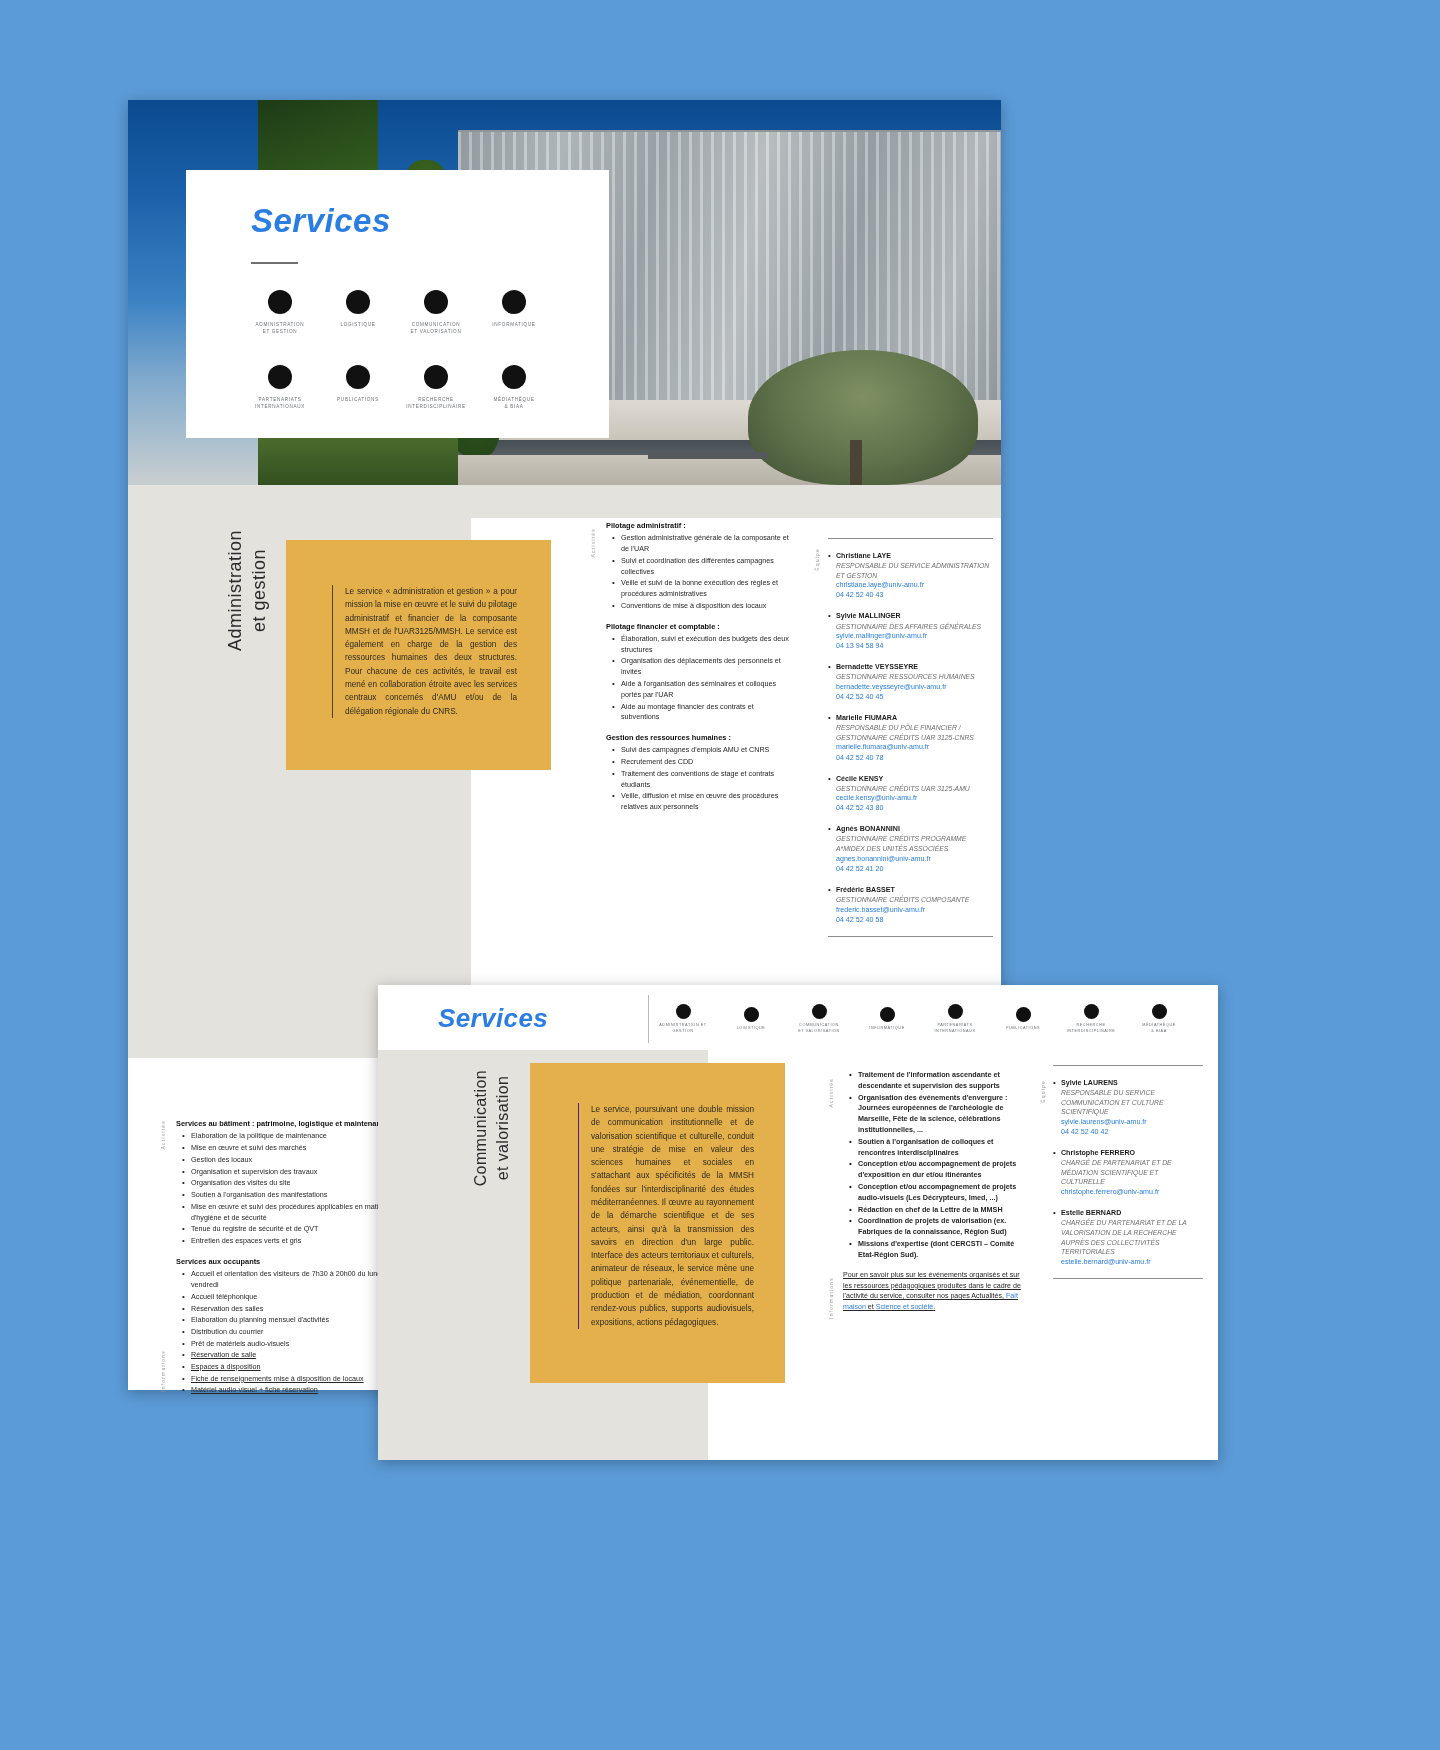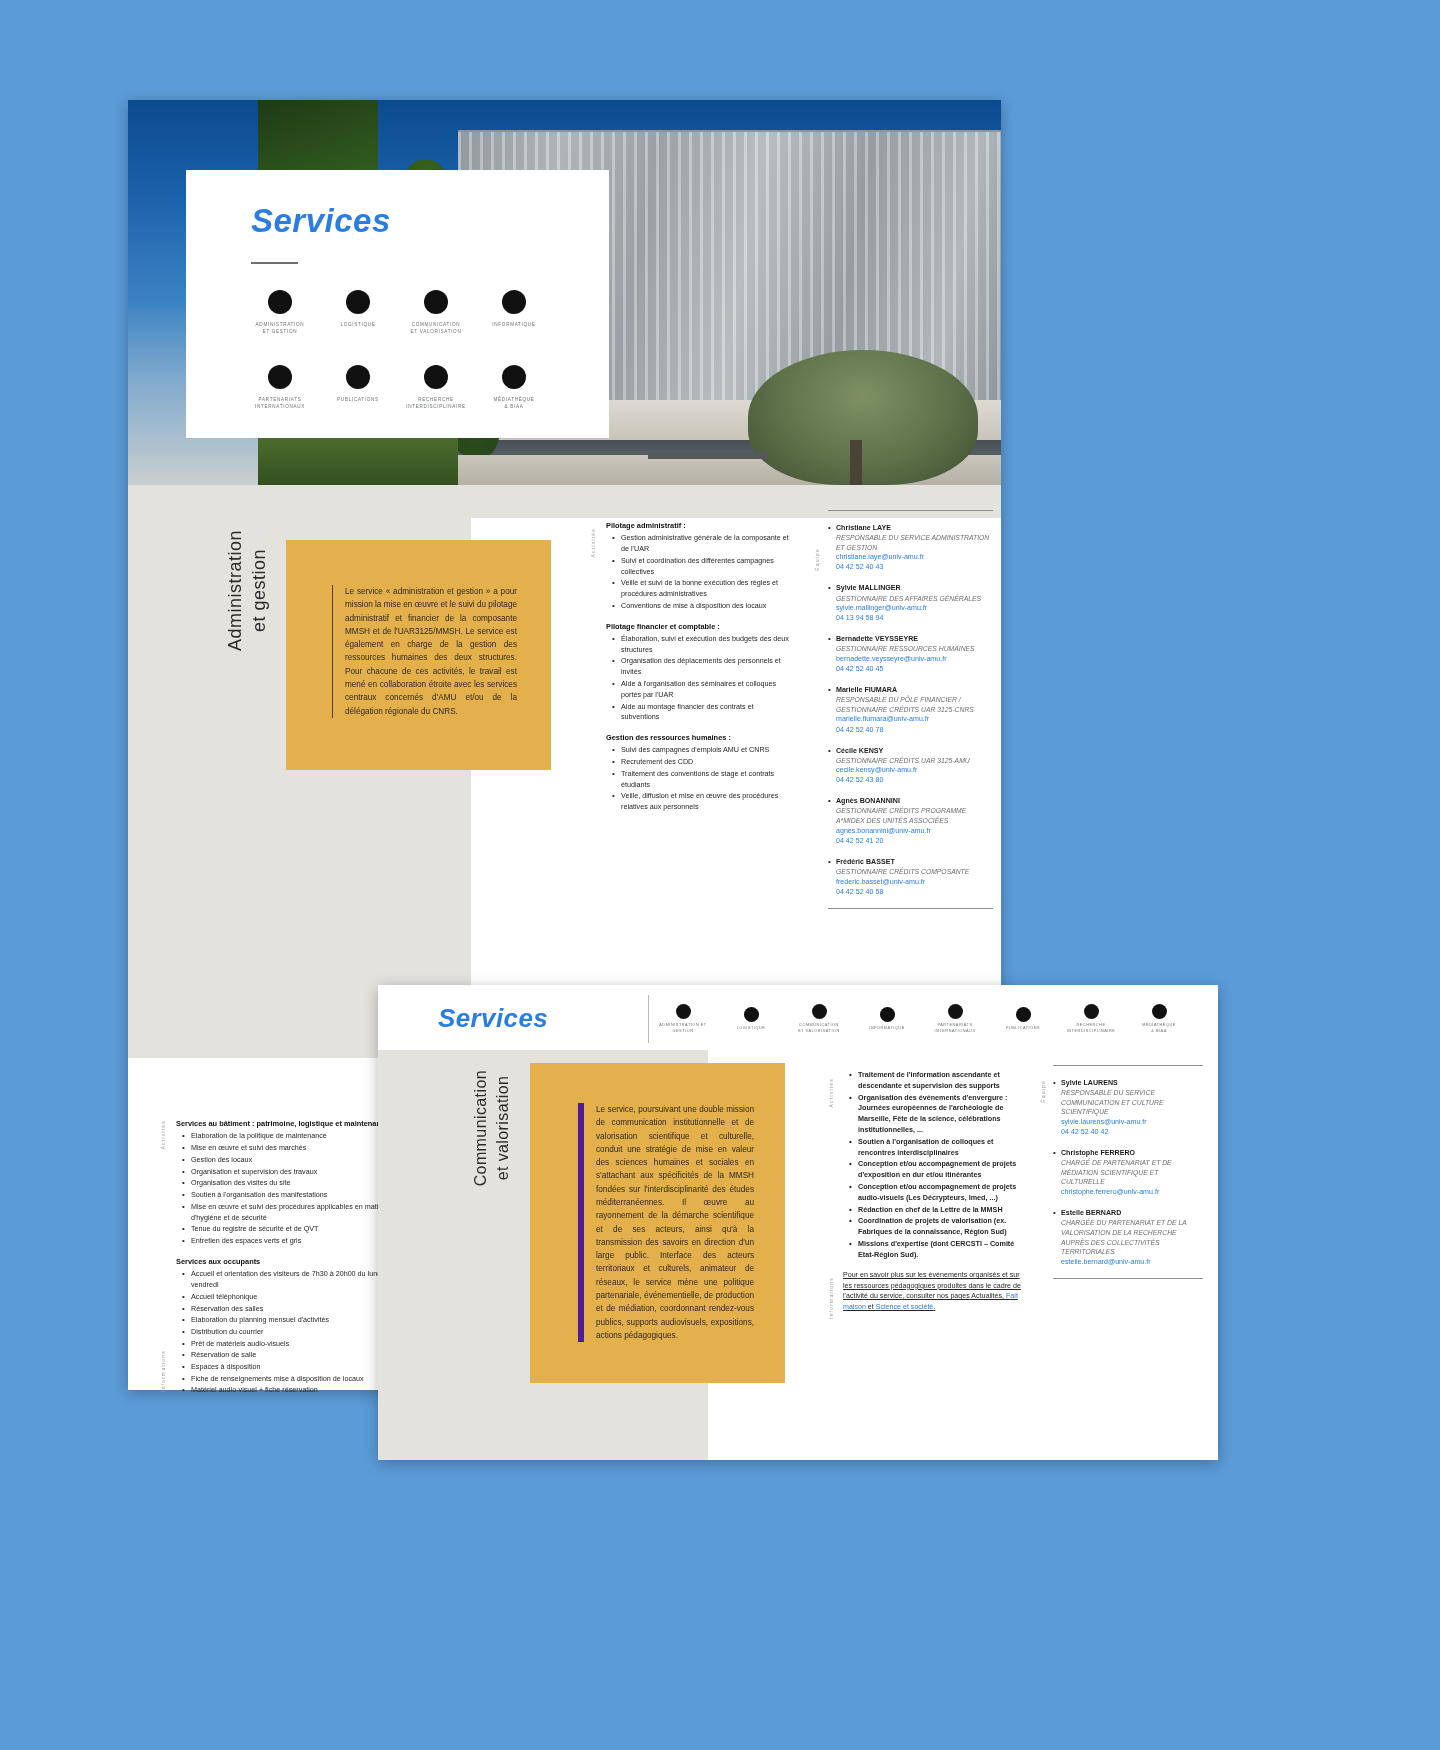--- a/index.html
+++ b/index.html
@@ -108,40 +108,40 @@
     position:absolute; left:95px; top:430px;
     writing-mode:vertical-rl; transform:rotate(180deg);
     font-size:18px; color:#2b2b2b; letter-spacing:.5px; line-height:1.35; text-align:center;
   }
   .side-tag {
     writing-mode:vertical-rl; transform:rotate(180deg);
     font-size:5px; letter-spacing:1.2px; color:#9a9a9a; text-transform:none;
   }
 
   .col-activities { position:absolute; left:478px; top:420px; width:185px; }
-  .col-team       { position:absolute; left:700px; top:410px; width:165px; }
+  .col-team       { position:absolute; left:700px; top:438px; width:165px; }
 
   .acts { font-size:7.2px; line-height:1.5; color:#262626; }
   .acts h4 { font-size:7.4px; margin:0 0 2px; font-weight:bold; color:#111; }
   .acts ul { margin:0 0 9px; padding-left:9px; list-style:none; }
   .acts li { position:relative; padding-left:6px; margin-bottom:1px; }
   .acts li::before { content:"•"; position:absolute; left:-3px; top:-1px; font-size:8px; }
 
   .team-rule { height:1px; background:#8d8d8d; margin-bottom:12px; }
   .team ul { margin:0; padding:0; list-style:none; font-size:7.1px; }
   .team li { position:relative; padding-left:8px; margin-bottom:11px; line-height:1.42; }
   .team li::before { content:"•"; position:absolute; left:0; top:-1px; font-size:8px; color:#222; }
   .t-name { font-weight:bold; color:#1b1b1b; display:block; }
   .t-role { font-style:italic; color:#6d6d6d; display:block; text-transform:uppercase; font-size:6.8px; }
   .t-mail, .t-tel { color:#2a7de1; display:block; }
 
   .p1-lower { position:absolute; left:0; top:900px; width:873px; height:390px; background:#fff; }
   .p1-lower .band { position:absolute; left:0; top:0; width:873px; height:58px; background:#e4e2dd; }
   .lower-col { position:absolute; left:48px; top:118px; width:230px; }
-  .lower-col2 { position:absolute; left:48px; top:350px; width:230px; }
+  .lower-col2 { position:absolute; left:48px; top:350px; width:230px;text-decoration:underline; }
 
   
   #page2 { left:378px; top:985px; width:840px; height:475px; background:#ffffff; }
   #page2 .topbar { position:absolute; left:0; top:0; width:840px; height:65px; background:#fff; }
   #page2 .p2title {
     position:absolute; left:60px; top:18px;
     font-size:26px; font-weight:bold; font-style:italic; color:#2a7de1; letter-spacing:.4px;
   }
   #page2 .navwrap {
     position:absolute; left:270px; top:10px; width:545px; height:48px;
@@ -151,21 +151,21 @@
   .nav-dot { width:15px; height:15px; border-radius:50%; background:#111; margin:0 auto 4px; }
   .nav-label { font-size:3.8px; letter-spacing:.55px; color:#6b6f73; line-height:1.5; }
 
   #page2 .greyband { position:absolute; left:0; top:65px; width:840px; height:410px; background:#e4e2dd; }
   #page2 .white2 { position:absolute; left:330px; top:65px; width:510px; height:410px; background:#fff; }
   #page2 .gold2 {
     position:absolute; left:152px; top:78px; width:255px; height:320px; background:#e3b04b;
   }
   #page2 .gold2 .gold-txt {
     position:absolute; left:48px; top:40px; width:176px;
-    border-left:6px solid #4c1d95; padding-left:12px;
+    border-left:1px solid #4c1d95; padding-left:12px;
     font-size:8.2px; line-height:1.62; color:#2f2a20; text-align:justify;
   }
   #page2 .vert2 {
     position:absolute; left:92px; top:85px;
     writing-mode:vertical-rl; transform:rotate(180deg);
     font-size:16px; color:#2b2b2b; letter-spacing:.4px; line-height:1.35; text-align:center;
   }
   #page2 .acts2 { position:absolute; left:465px; top:85px; width:180px;font-weight:bold; }
   #page2 .team2 { position:absolute; left:675px; top:80px; width:150px; }
   #page2 .infos2 { position:absolute; left:465px; top:285px; width:185px; }

